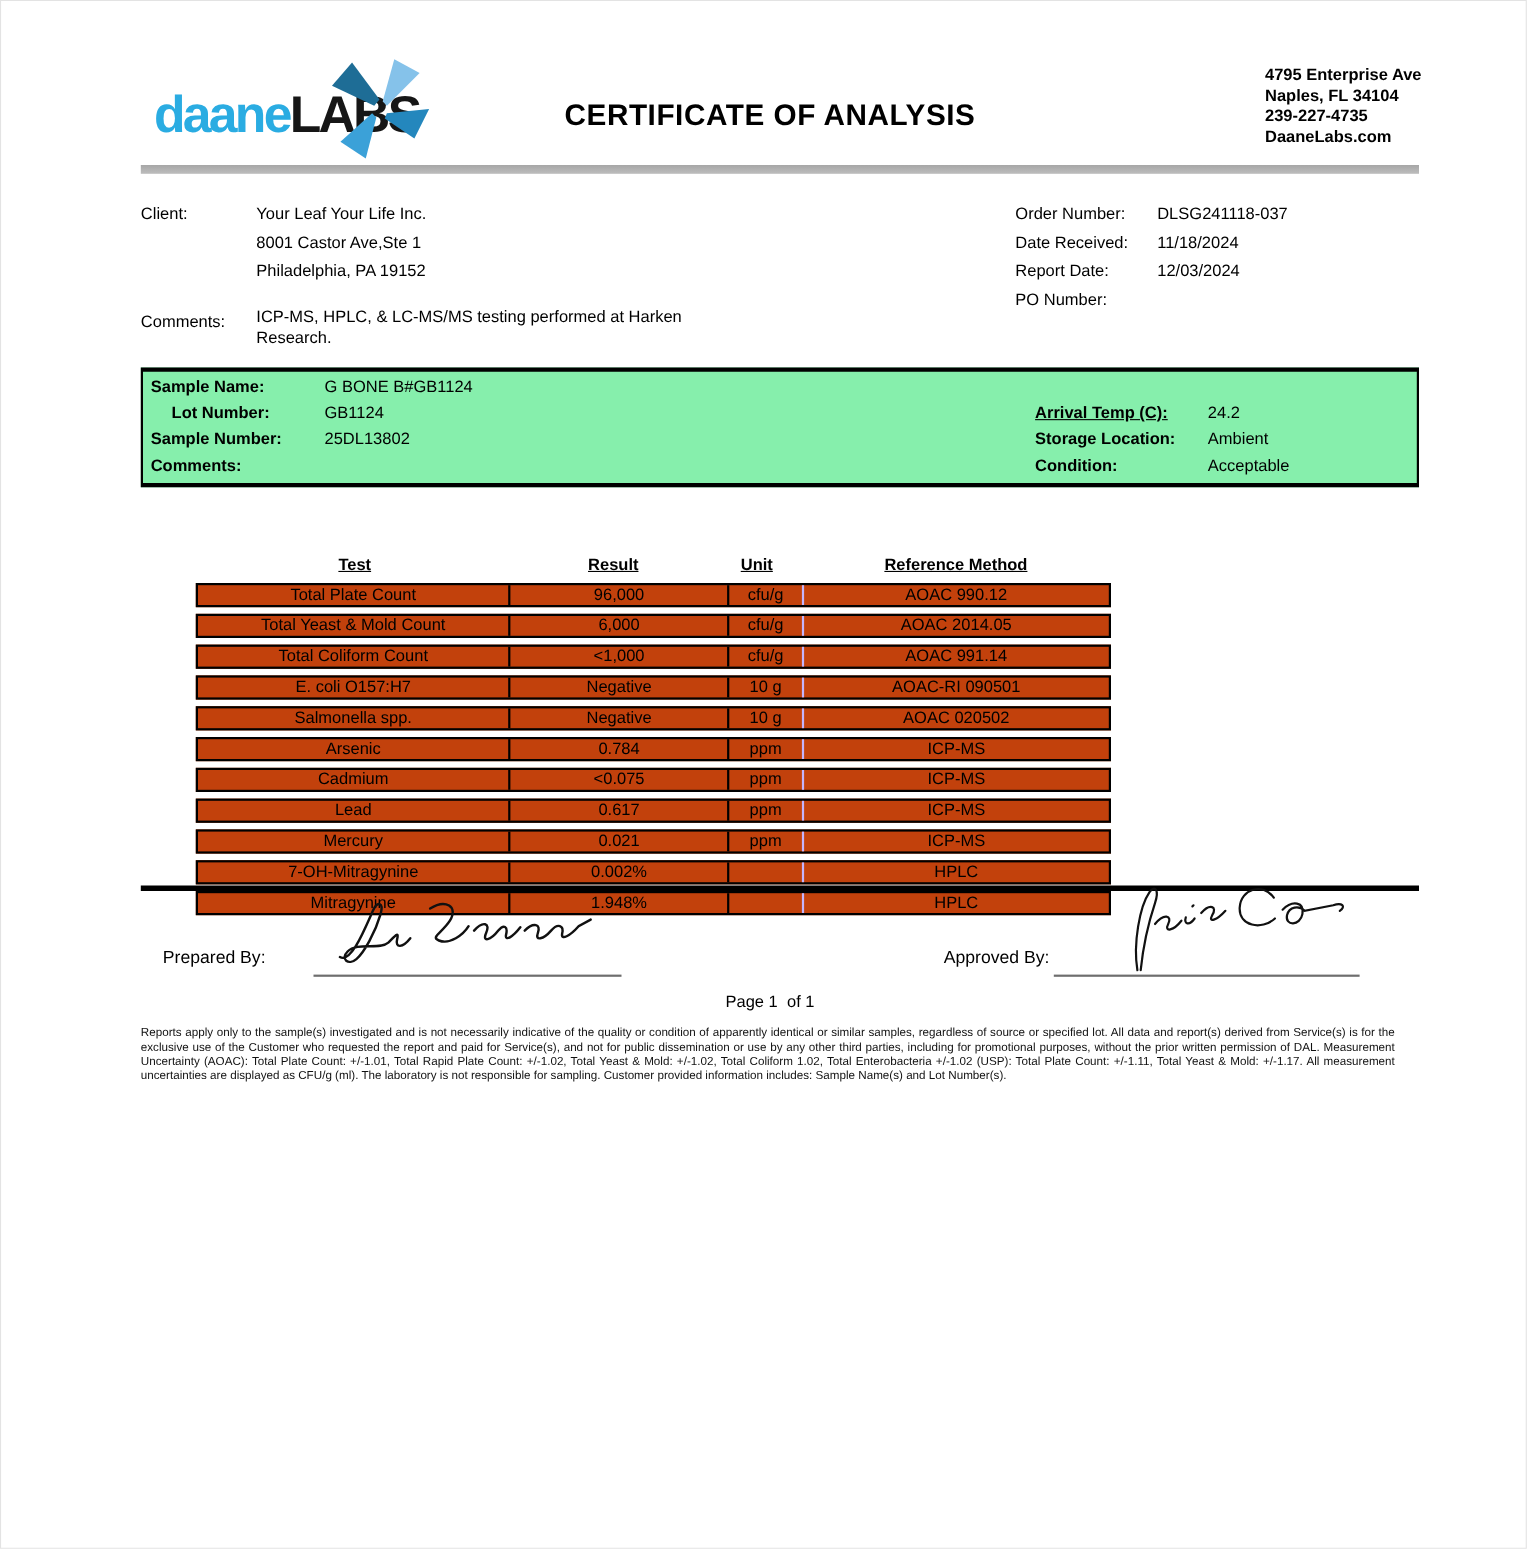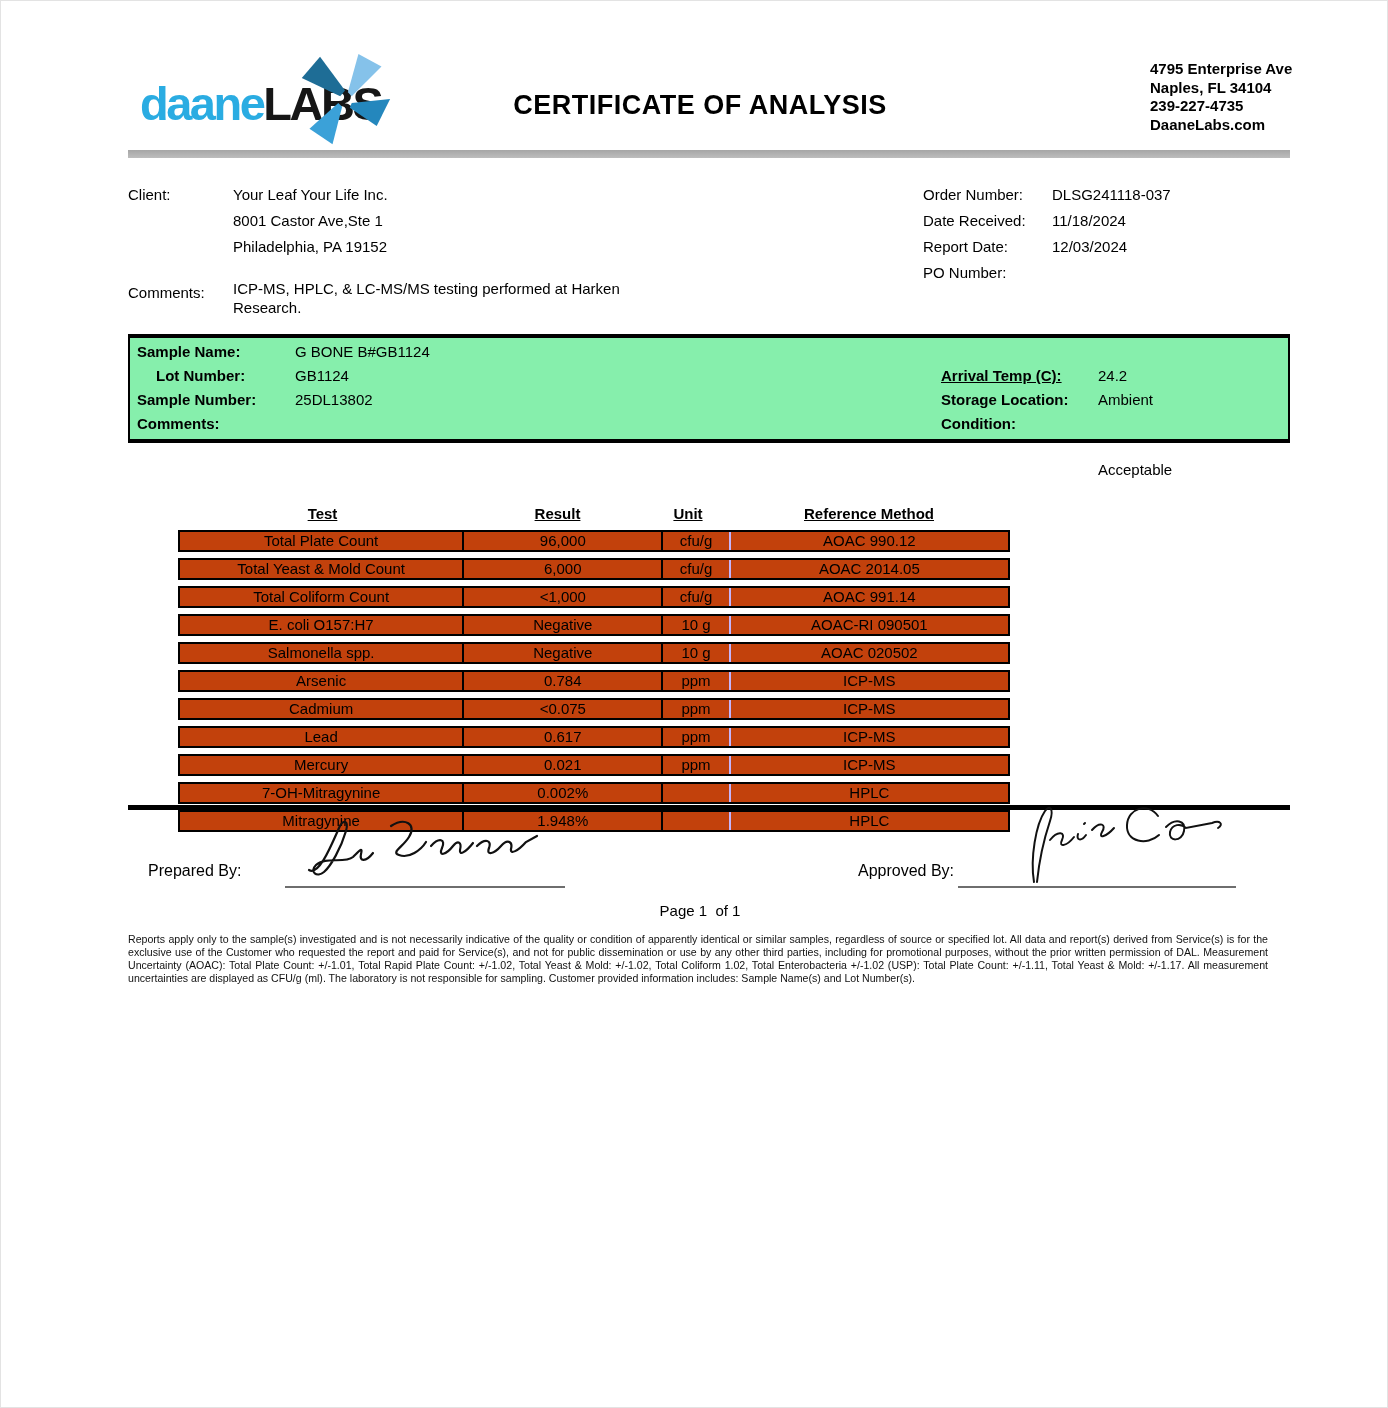--- a/index.html
+++ b/index.html
@@ -100,21 +100,21 @@
   <div class="blbl" style="left:7px;top:53px;">Sample Number:</div>
   <div class="bval" style="left:165px;top:53px;">25DL13802</div>
   <div class="blbl" style="left:7px;top:77px;">Comments:</div>
   <div class="bval" style="left:165px;top:77px;"></div>
 
   <div class="blbl" style="left:811px;top:29px;text-decoration:underline;">Arrival Temp (C):</div>
   <div class="bval" style="left:968px;top:29px;">24.2</div>
   <div class="blbl" style="left:811px;top:53px;">Storage Location:</div>
   <div class="bval" style="left:968px;top:53px;">Ambient</div>
   <div class="blbl" style="left:811px;top:77px;">Condition:</div>
-  <div class="bval" style="left:968px;top:77px;margin-top:46px;">Acceptable</div>
+  <div class="bval" style="left:968px;top:77px;">Acceptable</div>
 </div>
 
 <div class="abs thead">
   <span class="h1">Test</span>
   <span class="h2">Result</span>
   <span class="h3">Unit</span>
   <span class="h4">Reference Method</span>
 </div>
 <div class="abs tbody">
     <div class="trow">

